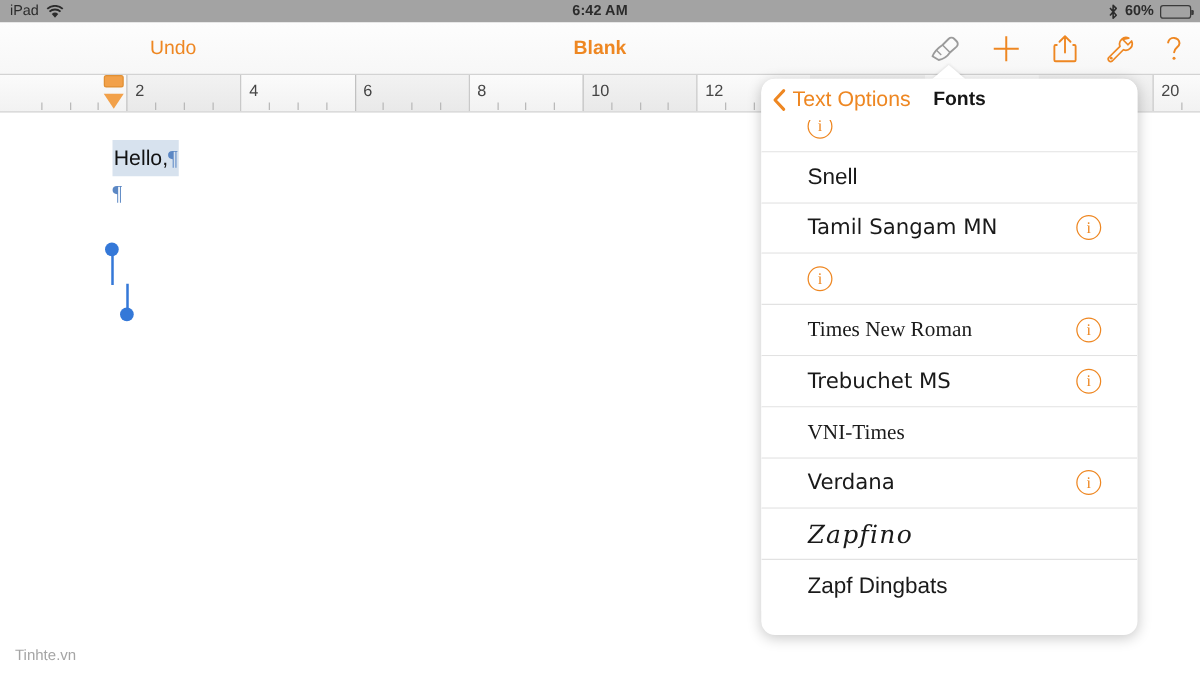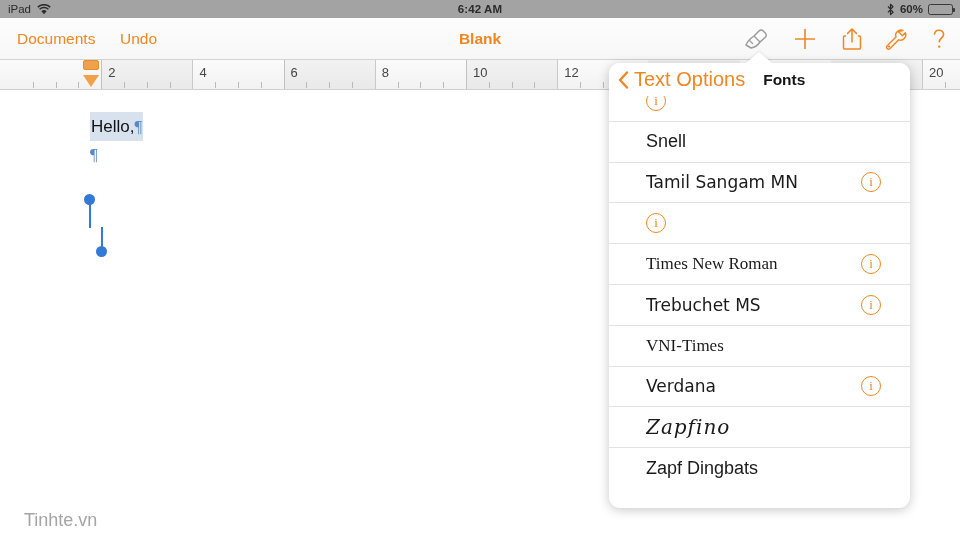--- a/index.html
+++ b/index.html
@@ -214,22 +214,22 @@
     border-radius: 50%;
     background: #3478d8;
   }
   #handle-start-bar { left: 89px; top: 112px; height: 25px; }
   #handle-start-dot { left: 84px; top: 103px; }
   #handle-end-bar   { left: 101px; top: 136px; height: 25px; }
   #handle-end-dot   { left: 96px; top: 155px; }
 
   #watermark {
     position: absolute;
-    left: 24px; bottom: 7px;
-    font-size: 18px;
+    left: 12px; bottom: 7px;
+    font-size: 12px;
     color: #a5a5a5;
   }
 
   
   #popover-arrow {
     position: absolute;
     left: 746px; top: 52px;
     width: 0; height: 0;
     border-left: 13px solid transparent;
     border-right: 13px solid transparent;
@@ -258,21 +258,21 @@
     z-index: 3;
   }
   #back-chevron {
     width: 14px; height: 20px;
     margin-right: 2px;
     display: flex;
     align-items: center;
   }
   #back-label {
     color: #ee8722;
-    font-size: 20px;
+    font-size: 17px;
   }
   #popover-title {
     color: #161616;
     font-size: 15.5px;
     font-weight: bold;
     margin-left: 18px;
   }
   #font-list {
     position: absolute;
     left: 0; top: 33px;
@@ -346,21 +346,20 @@
       </svg>
     </span>
     <span>60%</span>
     <span class="battery">
       <span class="battery-fill" id="battery-fill" style="width: 60%;"></span>
     </span>
   </div>
 </div>
 
 <div id="toolbar">
-  <div class="tb-btn" id="btn-documents">Documents</div>
   <div class="tb-btn" id="btn-undo">Undo</div>
   <div id="doc-title">Blank</div>
 
   <div class="tb-icon" id="icon-format">
     <svg width="26" height="22" viewBox="0 0 26 22">
       <path d="M3 17 C5 12 8 10 11 8 L16 3 a3 3 0 0 1 4.3 0 l2 2 a3 3 0 0 1 0 4.3 L17 14 c-2 3 -4 5 -9 6 z" stroke="#9b9b9b" stroke-width="1.5" fill="none" stroke-linejoin="round"></path>
       <path d="M11 8 L17 14" stroke="#9b9b9b" stroke-width="1.3" fill="none"></path>
       <path d="M6 12 L10 16" stroke="#9b9b9b" stroke-width="1.1" fill="none"></path>
     </svg>
   </div>

